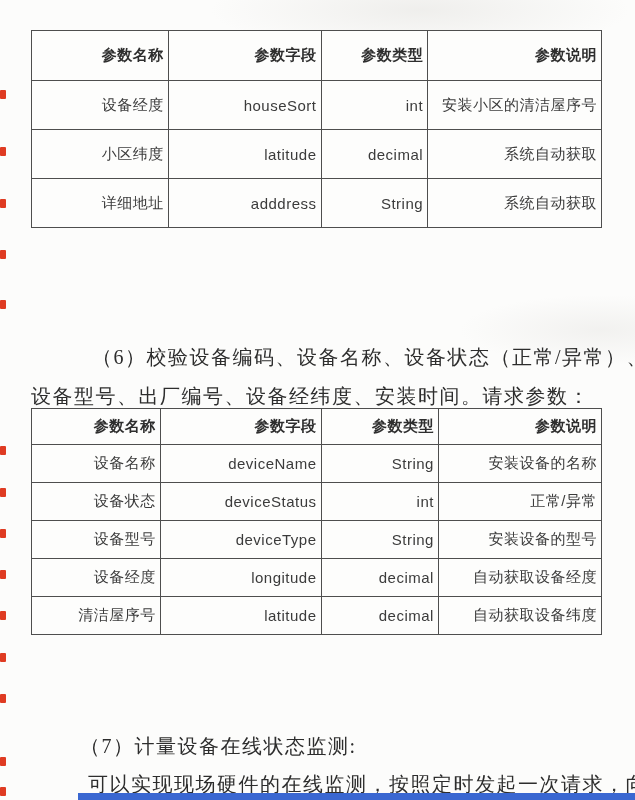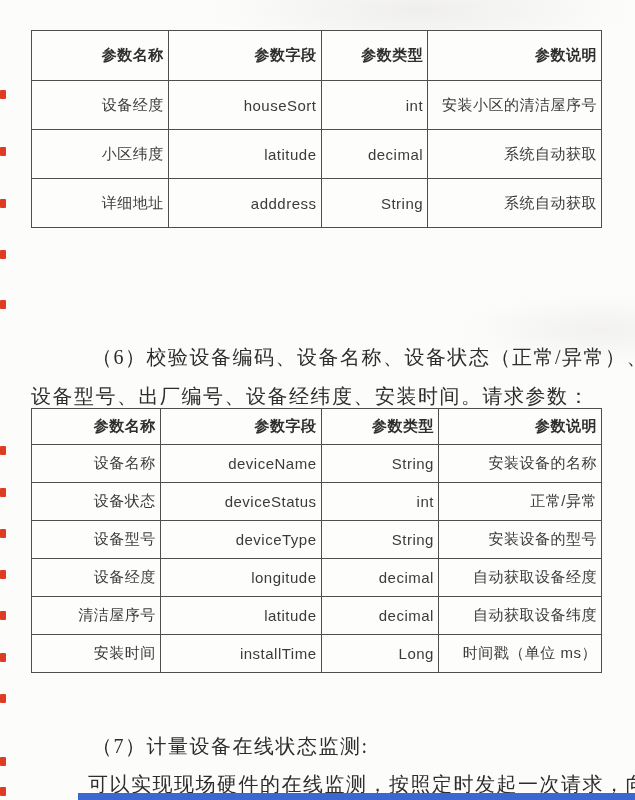--- a/index.html
+++ b/index.html
@@ -59,21 +59,21 @@
     position: absolute;
     margin: 0;
     font-family: "Liberation Serif", "DejaVu Serif", serif;
     font-size: 20px;
     color: #2d2d2d;
     letter-spacing: 1.5px;
     white-space: nowrap;
   }
   .p6-l1 { left: 92px; top: 344px; }
   .p6-l2 { left: 31px; top: 383px; }
-  .p7-h  { left: 92px; top: 733px; }
+  .p7-h  { left: 80px; top: 733px; }
   .p7-b  { left: 88px; top: 771px; }
 
   .edge-mark {
     position: absolute;
     left: 0;
     width: 6px;
     height: 9px;
     background: #df3b22;
     border-radius: 1px;
   }
@@ -170,26 +170,20 @@
           <td>longitude</td>
           <td>decimal</td>
           <td>自动获取设备经度</td>
         </tr>
         <tr>
           <td>清洁屋序号</td>
           <td>latitude</td>
           <td>decimal</td>
           <td>自动获取设备纬度</td>
         </tr>
-        <tr>
-          <td>安装时间</td>
-          <td>installTime</td>
-          <td>Long</td>
-          <td>时间戳（单位 ms）</td>
-        </tr>
       </tbody>
   </table>
 
   <p class="para p7-h">（7）计量设备在线状态监测:</p>
   <p class="para p7-b">可以实现现场硬件的在线监测，按照定时发起一次请求，向</p>
 
   <div class="edge-mark" style="top:90px"></div>
   <div class="edge-mark" style="top:147px"></div>
   <div class="edge-mark" style="top:199px"></div>
   <div class="edge-mark" style="top:250px"></div>

